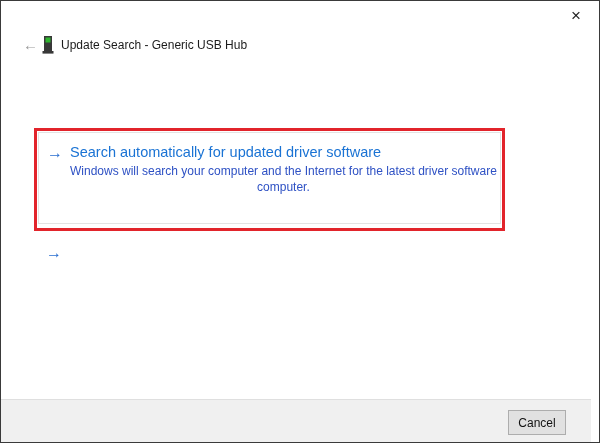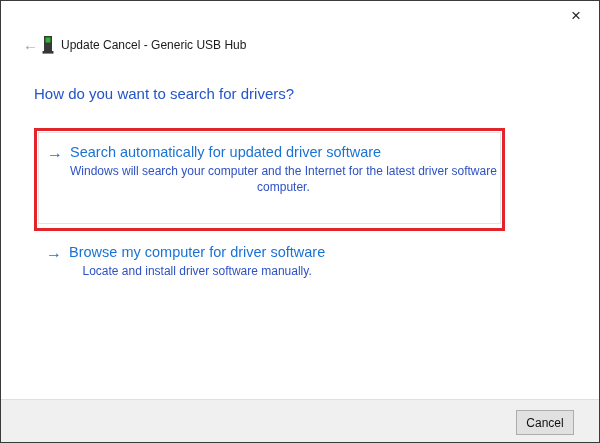--- a/index.html
+++ b/index.html
@@ -63,21 +63,21 @@
     white-space:nowrap;
   }
   .opt-desc { margin-top:3px;text-align:center; }
   .opt-desc div {
     font-size:12px; line-height:15.5px; color:var(--link-desc,#2e51c4);
     white-space:nowrap;
   }
 
   
   .footer {
-    position:absolute; left:0; right:0; bottom:0; height:42px;
+    position:absolute; left:0; right:8px; bottom:0; height:42px;
     background:#f0f0f0; border-top:1px solid #dfdfdf; box-sizing:content-box;
   }
   .cancel-btn {
     position:absolute; right:25px; top:10px; width:58px; height:25px;
     background:#e1e1e1; border:1px solid #adadad; box-sizing:border-box;
     font-family:"Liberation Sans", sans-serif; font-size:12px; color:#111;
     display:flex; align-items:center; justify-content:center; cursor:pointer;
   }
 </style>
 </head>
@@ -87,45 +87,38 @@
 
   <div class="close-btn">×</div>
 
   <div class="header">
     <span class="back-btn">←</span>
     <svg class="device-icon" width="12" height="19" viewBox="0 0 12 19">
       <rect x="2" y="0" width="8" height="15" fill="#383838"></rect>
       <rect x="3.5" y="1.5" width="5" height="5" fill="#2fb52f"></rect>
       <rect x="0.5" y="15" width="11" height="2.6" fill="#383838"></rect>
     </svg>
-    <span class="win-title">Update Cancel - Generic USB Hub</span>
+    <span class="win-title">Update Search - Generic USB Hub</span>
   </div>
 
-  <div class="heading">How do you want to search for drivers?</div>
 
   <div class="annotation">
     <div class="cmdlink-boxed">
       <span class="opt-arrow">→</span>
       <span class="opt-body">
         <span class="opt-title">Search automatically for updated driver software</span>
         <span class="opt-desc">
           <div>Windows will search your computer and the Internet for the latest driver software</div>
           <div>computer.</div>
         </span>
       </span>
     </div>
   </div>
 
   <div class="cmdlink-plain">
     <span class="opt-arrow">→</span>
-    <span class="opt-body">
-      <span class="opt-title">Browse my computer for driver software</span>
-      <span class="opt-desc">
-        <div>Locate and install driver software manually.</div>
-      </span>
-    </span>
   </div>
 
   <div class="footer">
     <button class="cancel-btn">Cancel</button>
   </div>
 
 </div>
 
 </body></html>

